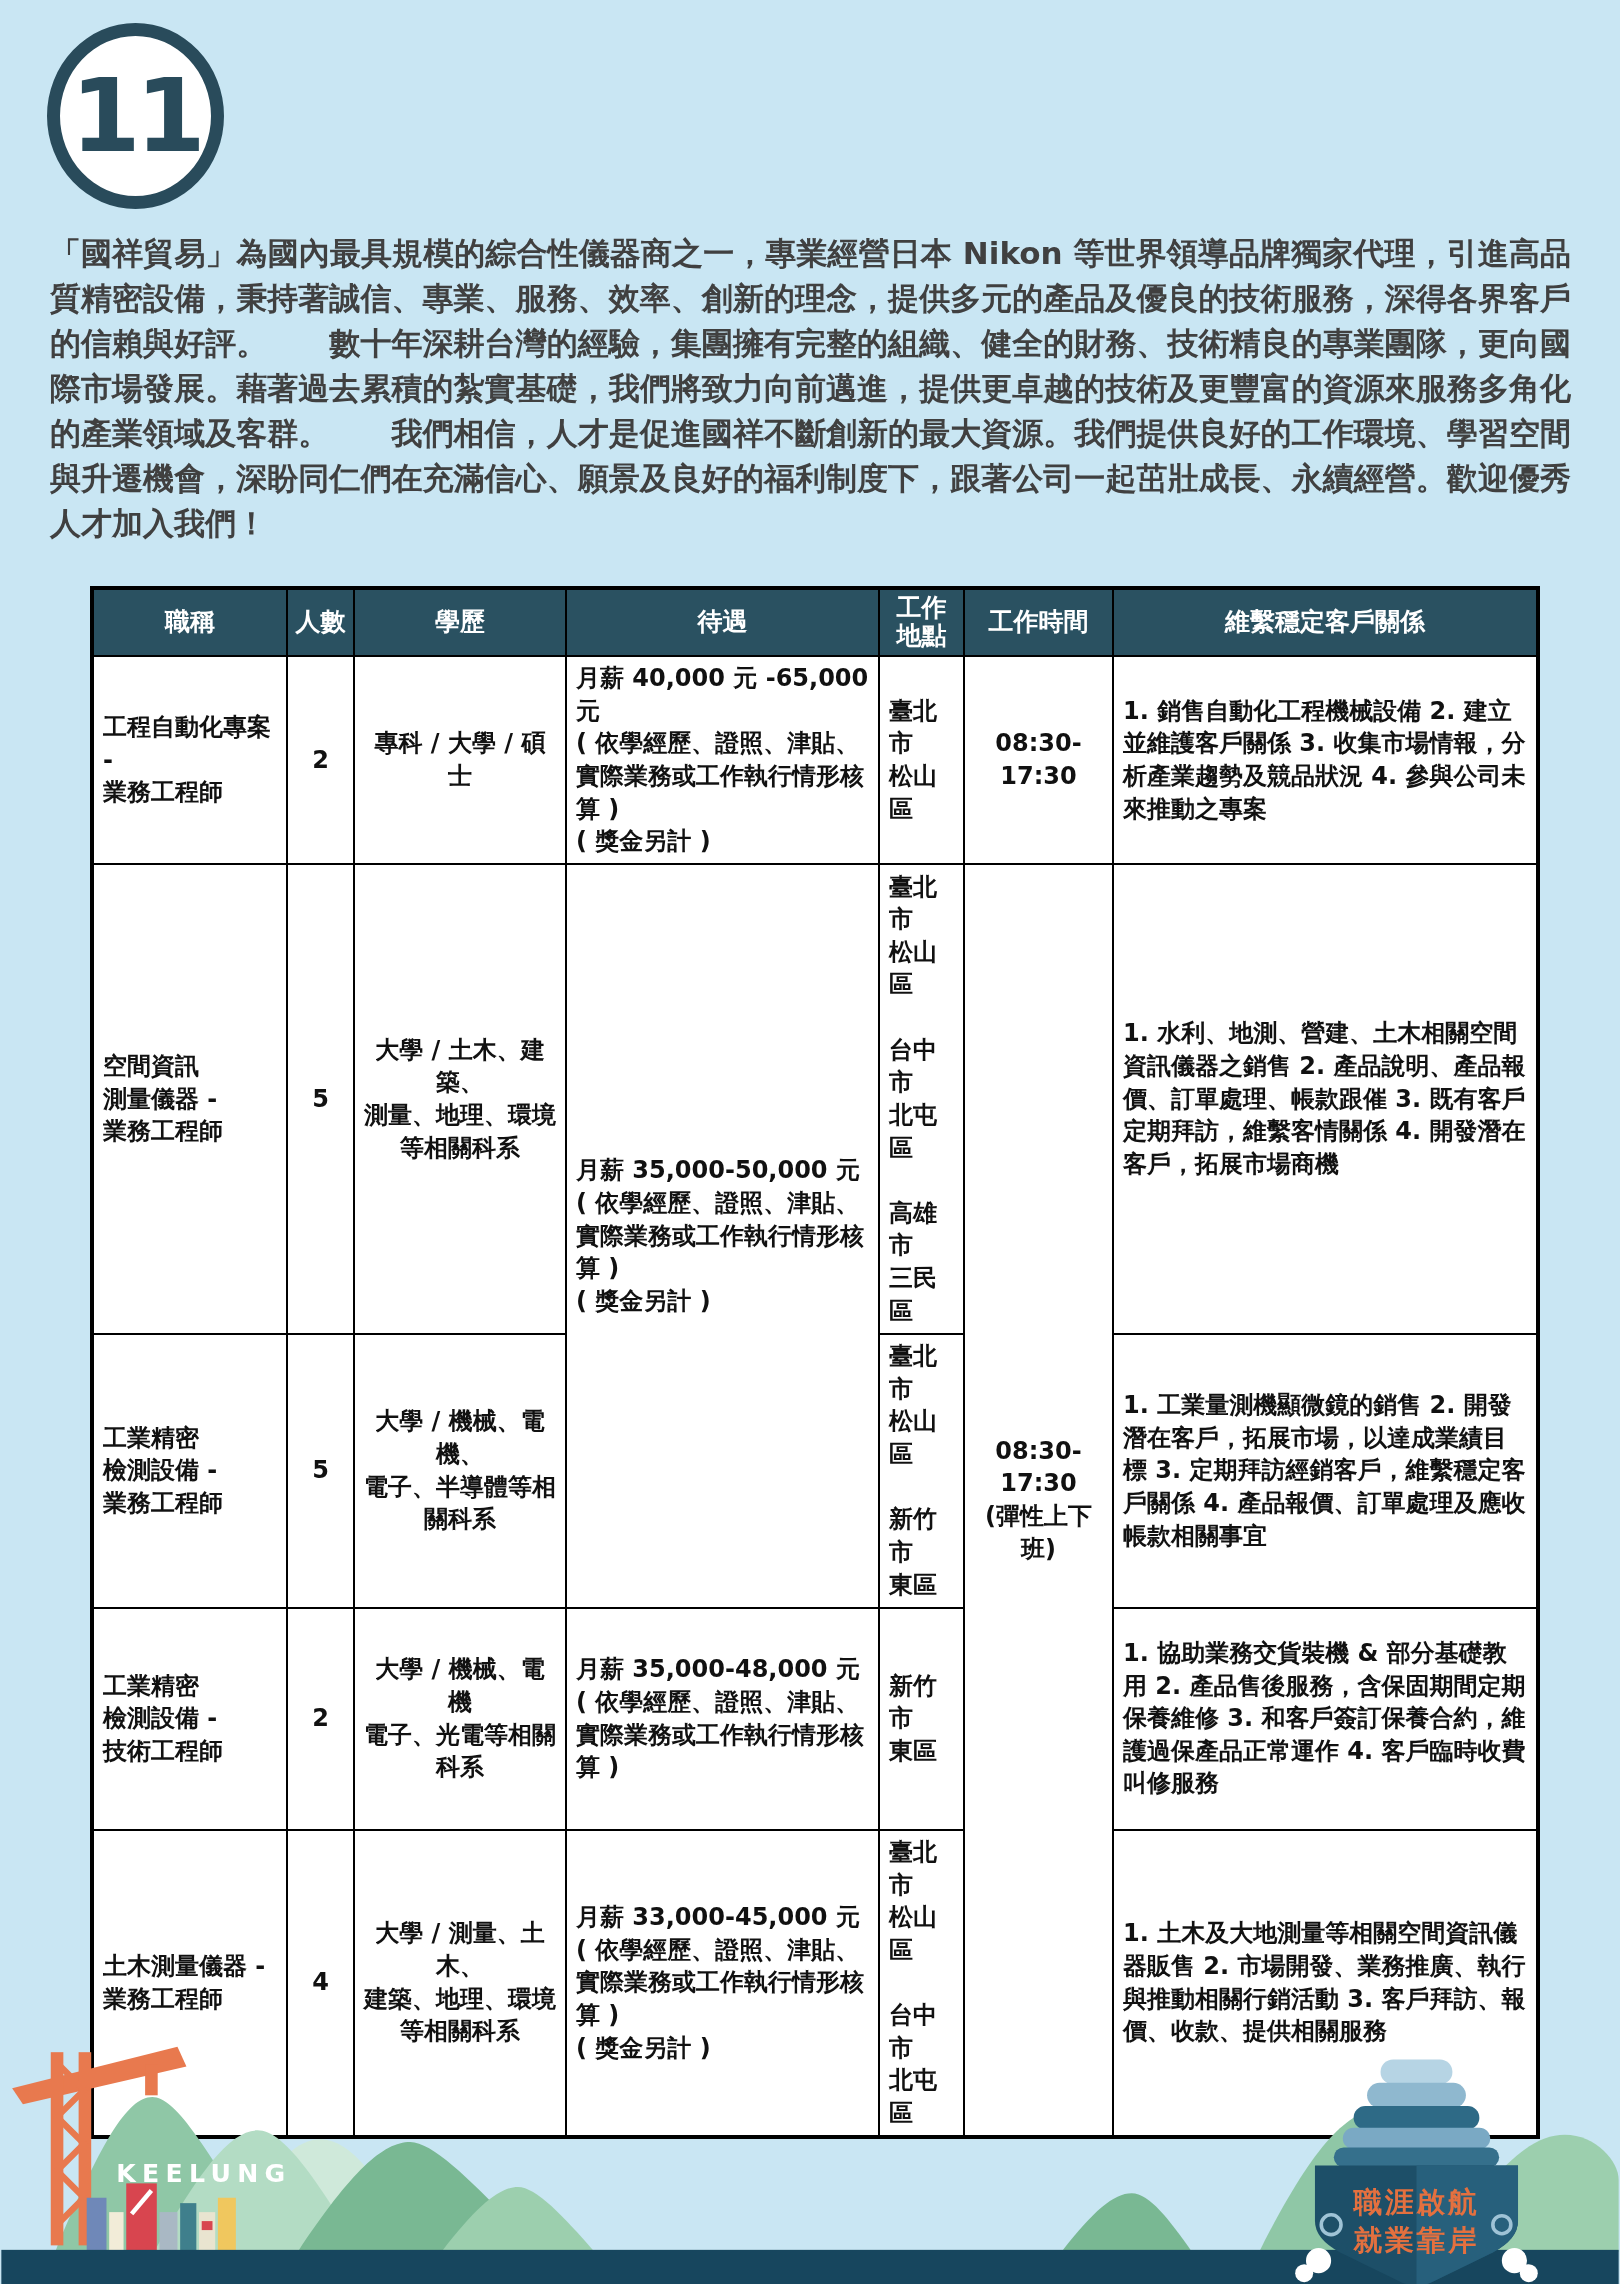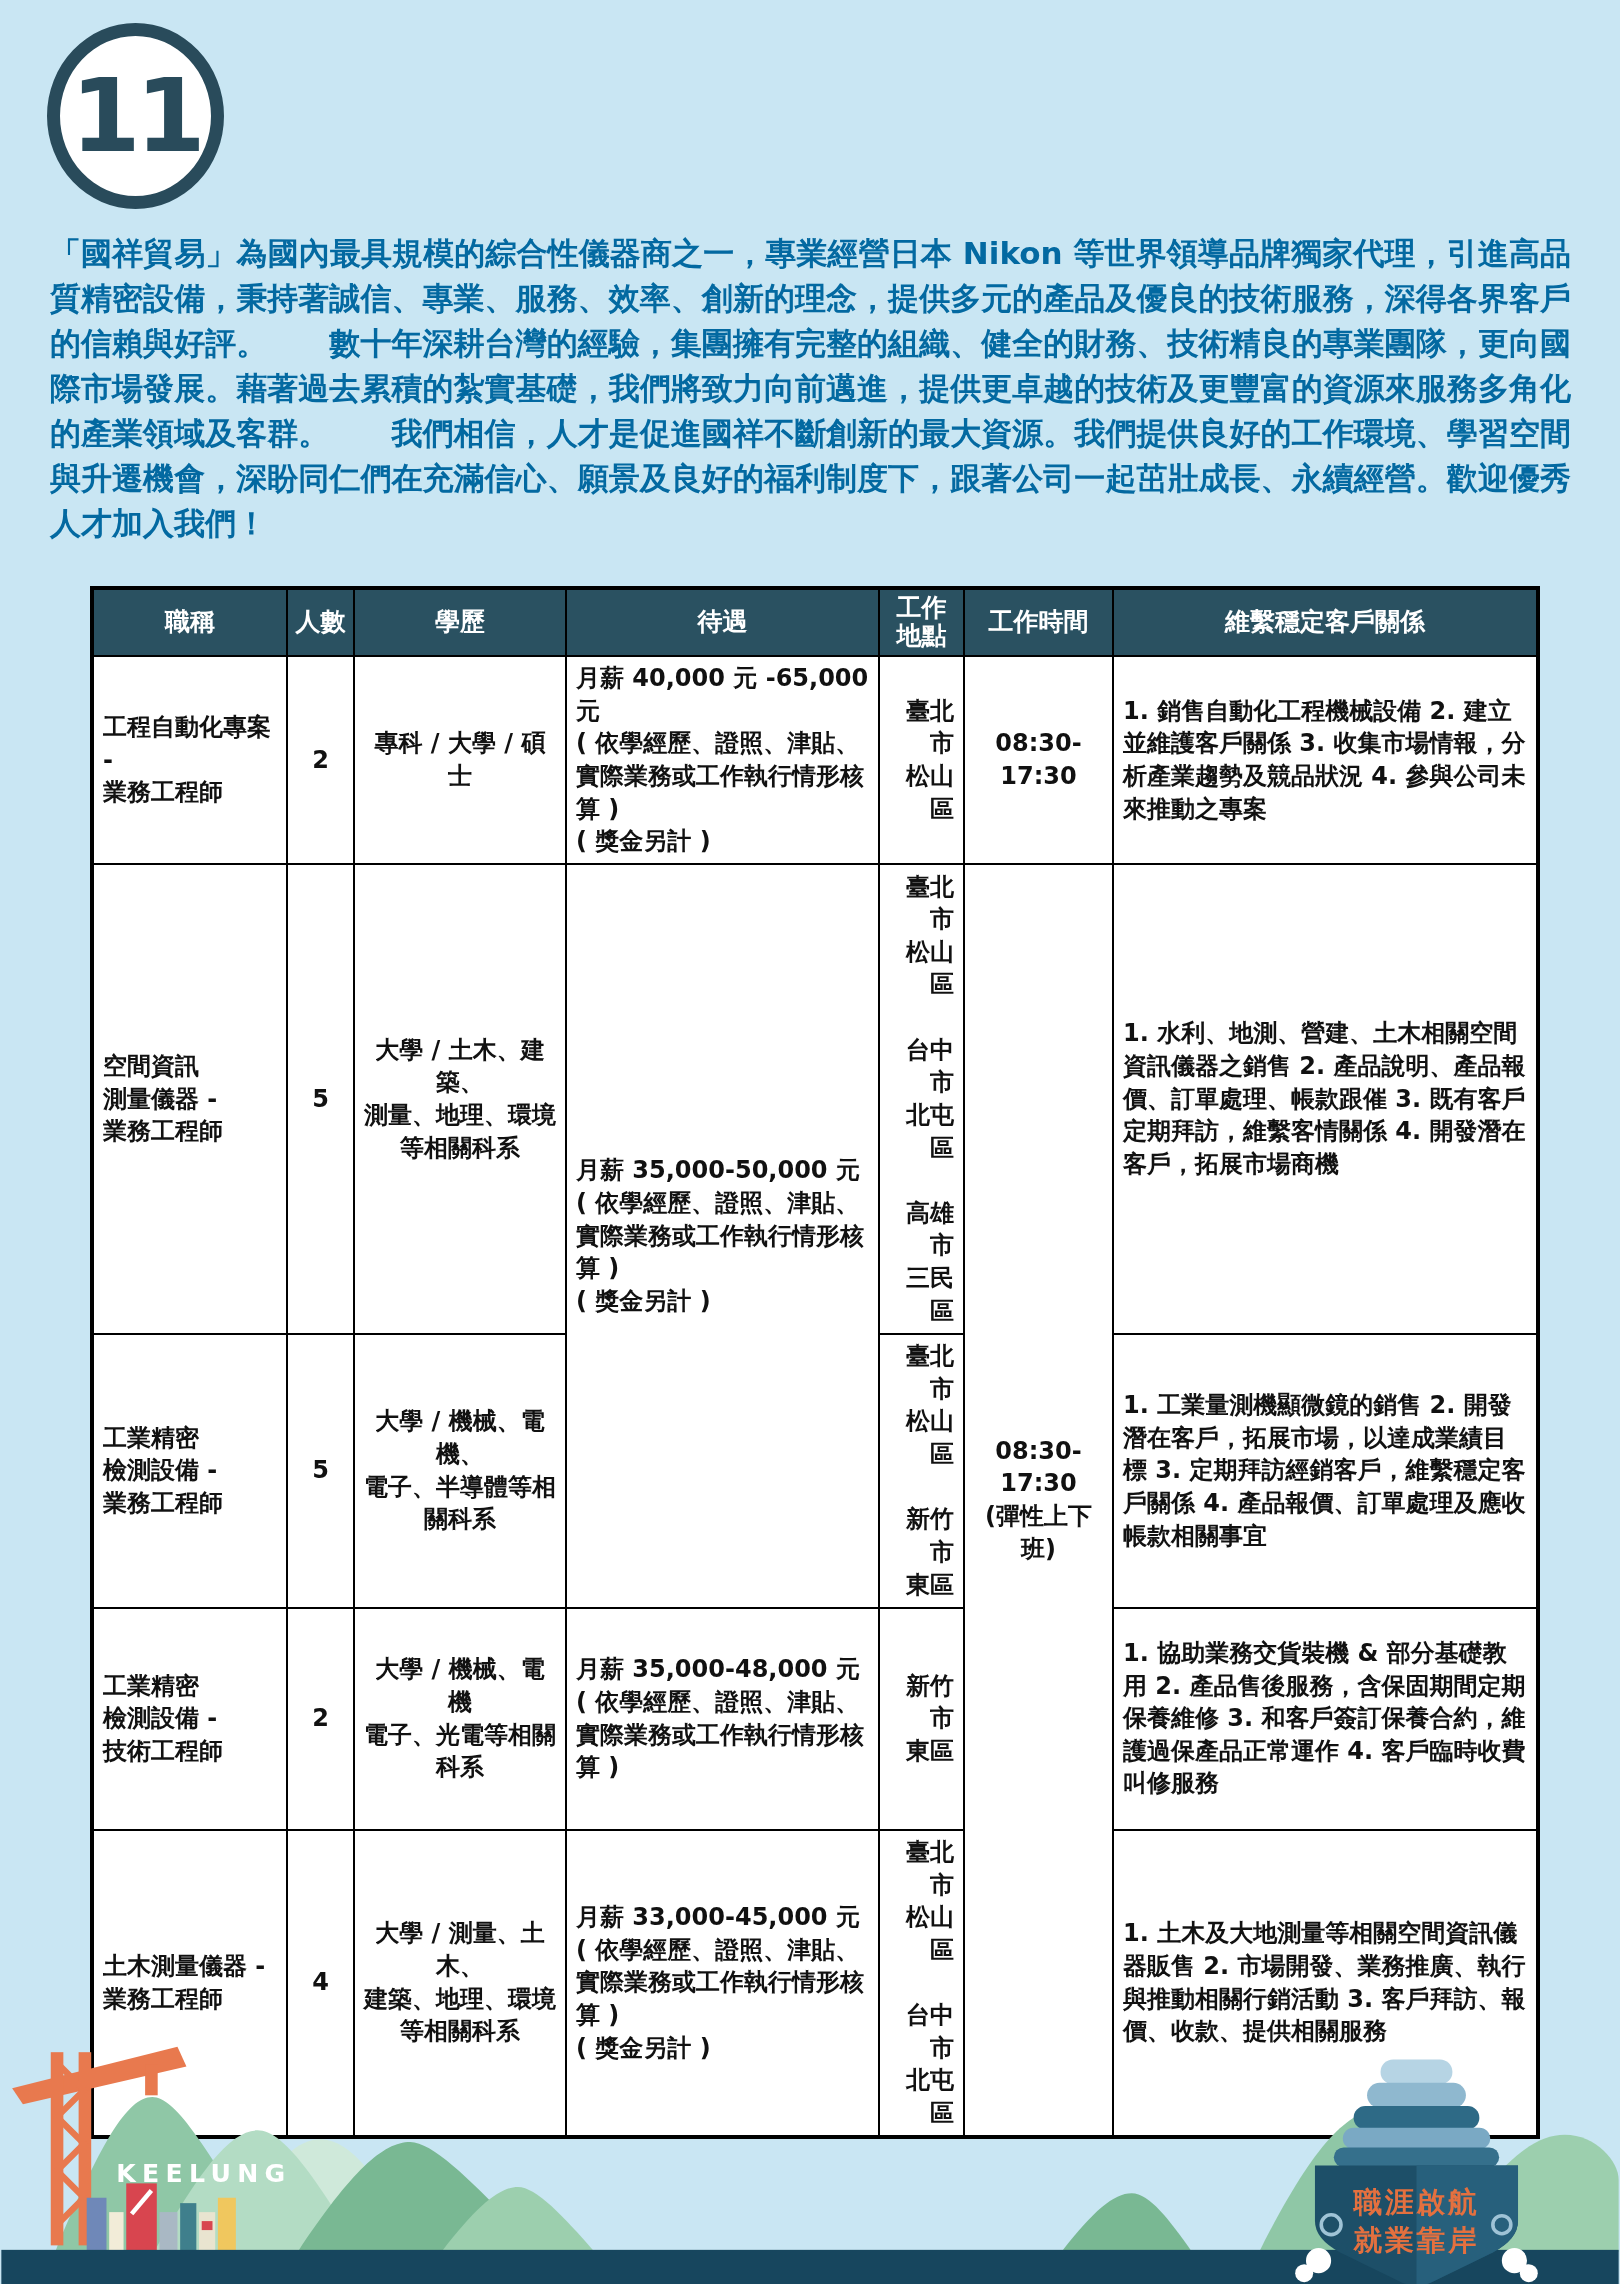--- a/index.html
+++ b/index.html
@@ -8,39 +8,39 @@
 
   
   .hdr{display:flex;align-items:center;gap:34px;margin:23.4px 0 0 47px;}
   .badge{flex:0 0 auto;width:151px;height:160px;background:#ffffff;border:13.5px solid #294b5b;
          border-radius:50%;display:flex;align-items:center;justify-content:center;}
   .badge-num{font-size:101px;font-weight:900;color:#294b5b;letter-spacing:-5.4px;line-height:1;}
   .company-title{margin:0;font-size:106px;font-weight:900;color:#294b5b;letter-spacing:21.6px;white-space:nowrap;}
 
   
   .intro{width:1521px;margin:21.6px 0 0 50px;font-size:31px;line-height:45px;font-weight:700;
-         color:#0369a1;text-align:justify;white-space:pre-line;}
+         color:#404040;text-align:justify;white-space:pre-line;}
 
   
   .welfare-heading{margin:38px 0 0 50px;font-size:41px;font-weight:900;color:#8c2022;}
   .welfare-items{width:1521px;margin:16px 0 0 50px;font-size:31px;font-weight:700;color:#294b5b;}
 
   
   table.jobs{border-collapse:collapse;table-layout:fixed;width:1446px;margin:40px 0 0 90px;
              background:#ffffff;border:4.5px solid #000;}
   table.jobs th,table.jobs td{border:2.7px solid #000;vertical-align:middle;color:#111;
              font-size:24px;line-height:1.36;font-weight:600;padding:5.4px 9px;}
   table.jobs th{background:#2a5161;color:#ffffff;font-weight:700;font-size:25px;line-height:1.15;
              text-align:center;padding:3.6px 1.8px;}
   .pre{white-space:pre-line;}
   .col-title{text-align:left;}
   .col-count{text-align:center;}
   .col-edu{text-align:center;}
   .col-salary{text-align:left;padding:5.4px 5.4px;}
-  .col-loc{text-align:right;padding:5.4px 4.5px;}
+  .col-loc{text-align:left;padding:5.4px 4.5px;}
   .col-time{text-align:center;padding:5.4px 3.6px;}
   .col-content{text-align:left;padding:7.2px 10.8px;}
   tr.rh{height:54px;} tr.r1{height:158px;} tr.r2{height:254px;} tr.r3{height:246px;}
   tr.r4{height:222px;} tr.r5{height:228px;}
 
   
   .footer-art{position:absolute;left:0;bottom:0;width:1620px;height:239px;display:block;}
   .keelung-text{font-family:"DejaVu Sans",sans-serif;font-weight:900;letter-spacing:7px;}
   .slogan-text{font-family:"DejaVu Sans",sans-serif;font-weight:900;letter-spacing:3px;}
 </style>

